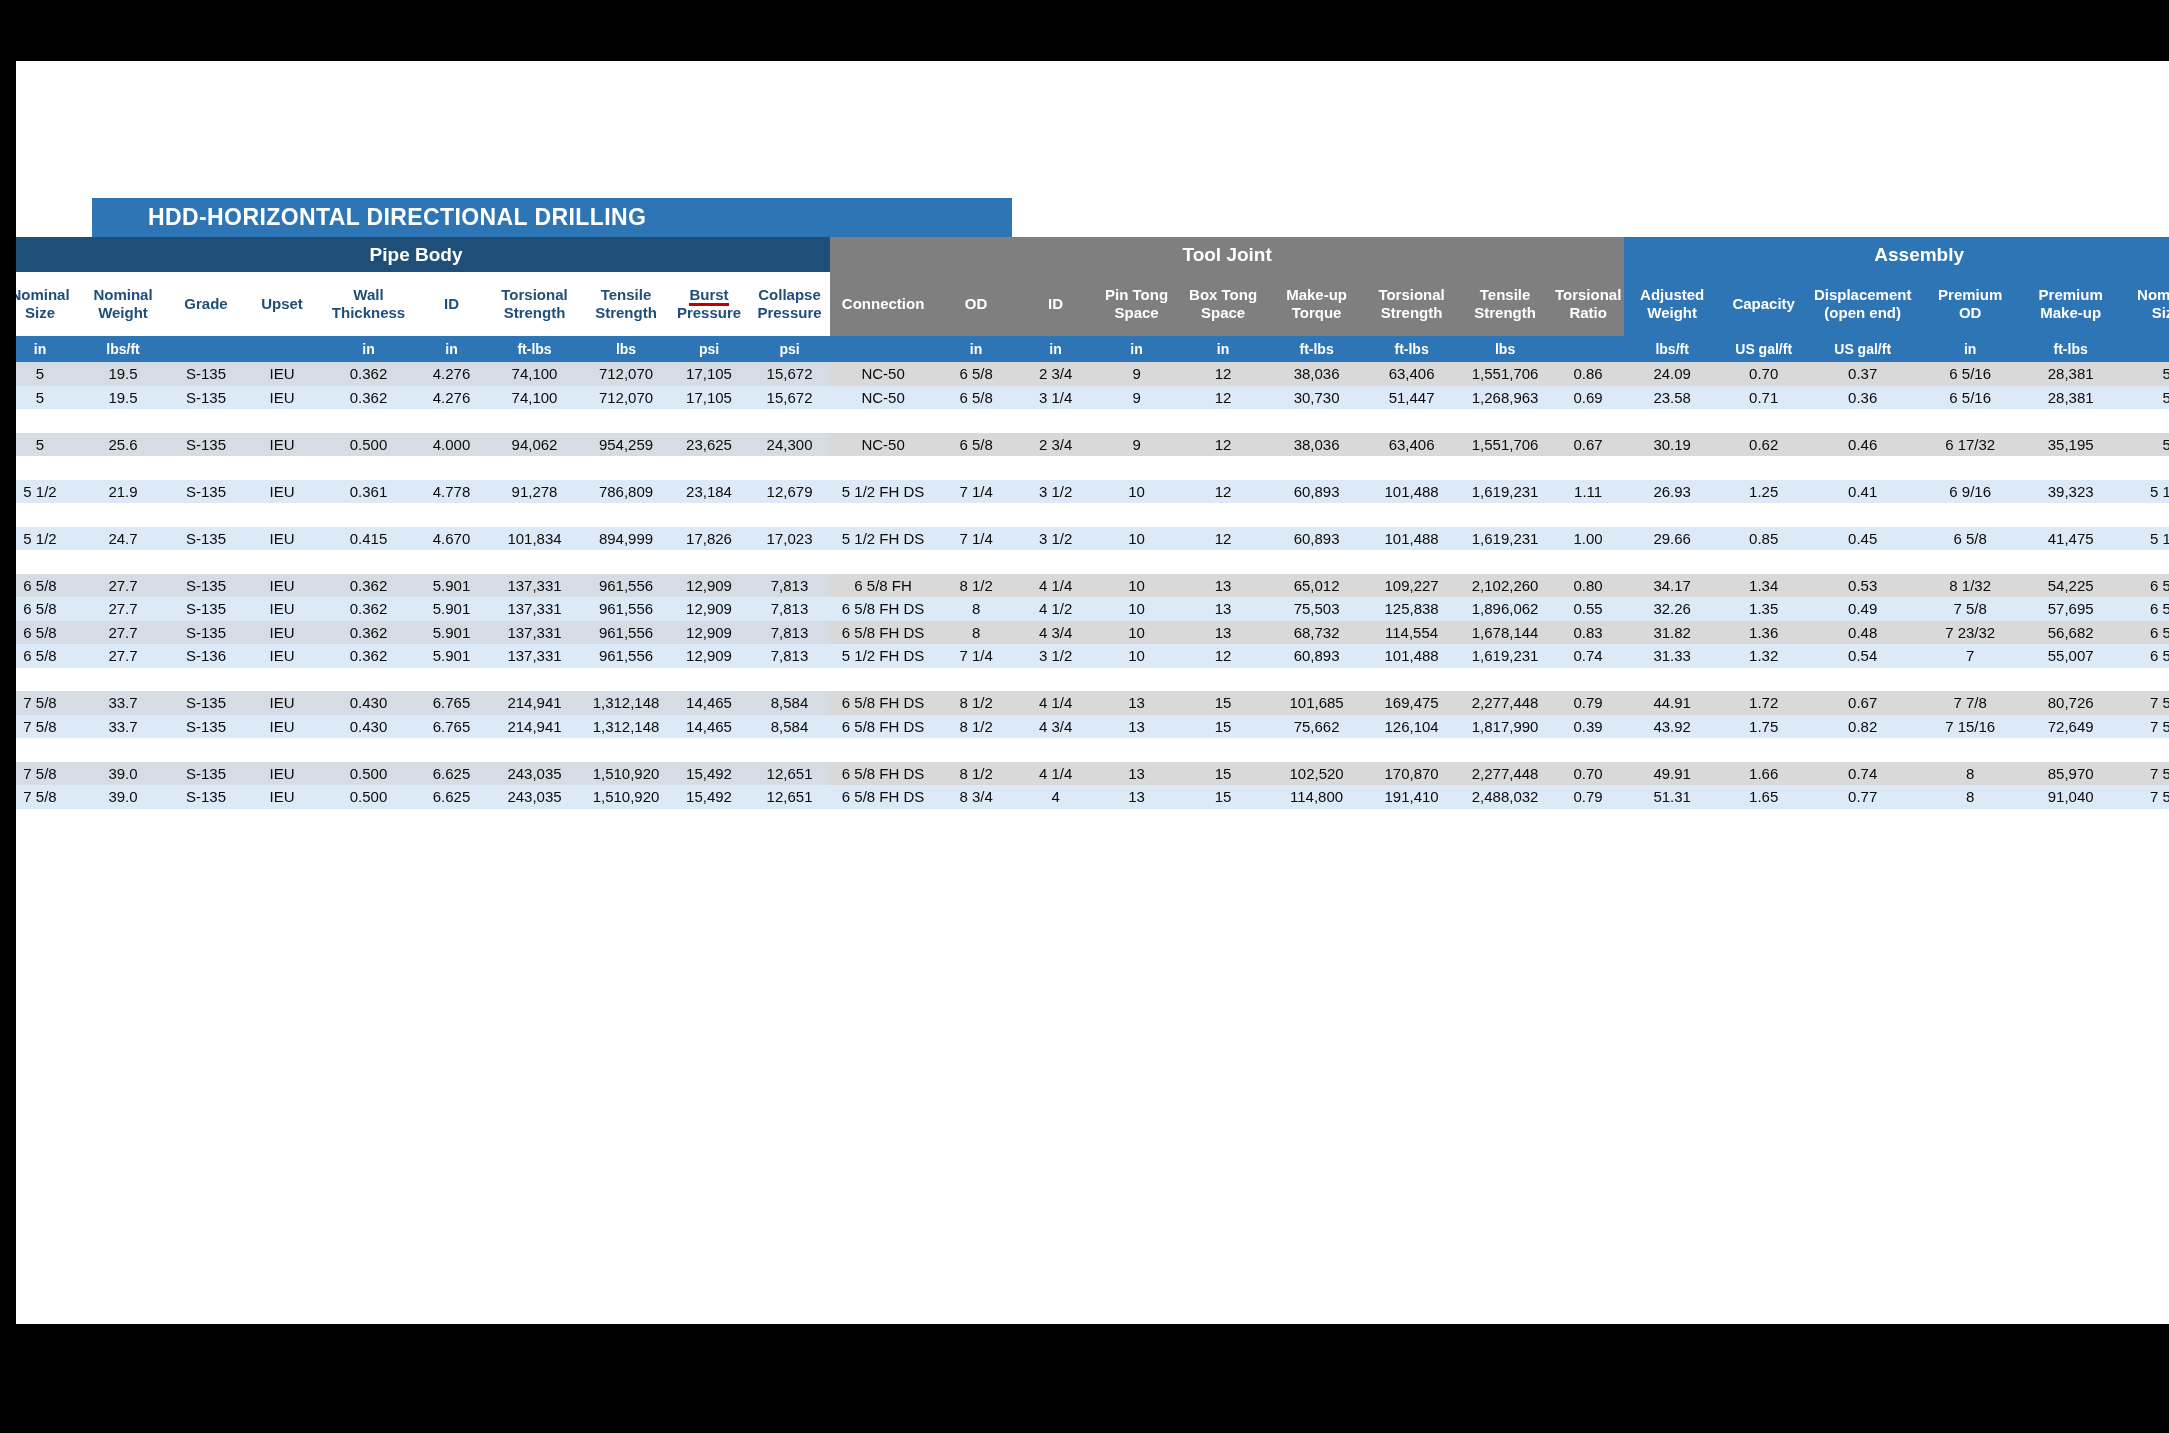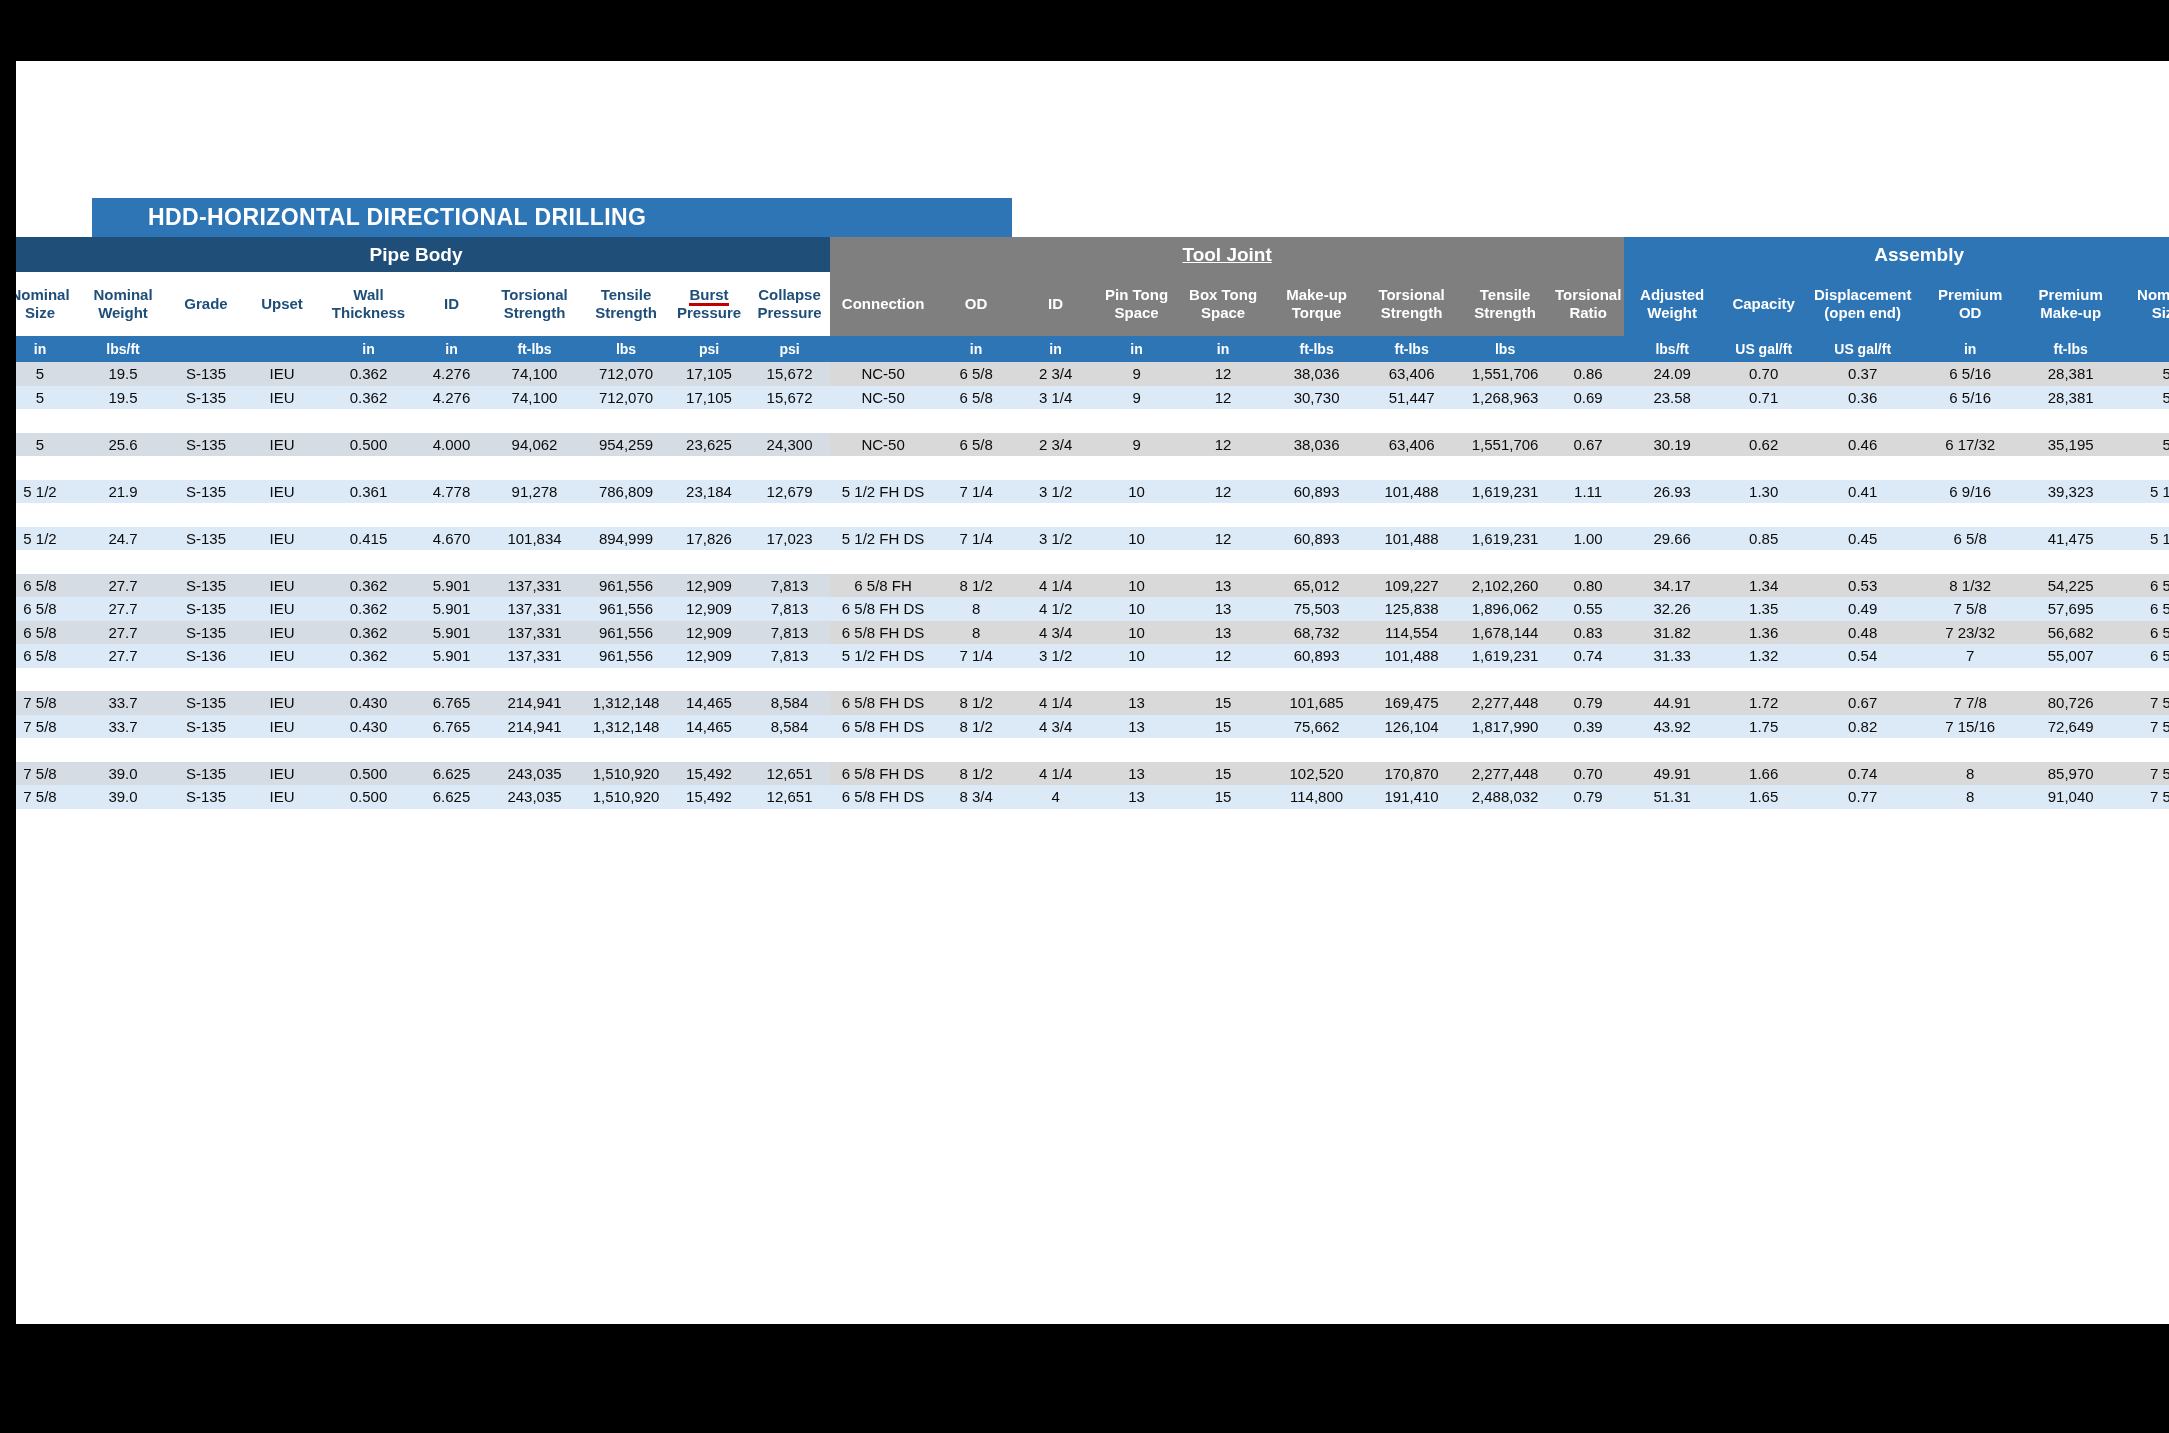--- a/index.html
+++ b/index.html
@@ -33,21 +33,21 @@
     border-collapse: collapse; table-layout: fixed;
   }
   th, td { padding: 0; overflow: hidden; }
   .section {
     height: 35px; color: #fff;
     font-size: 19px; font-weight: 700;
     text-align: center; vertical-align: middle;
     white-space: nowrap;
   }
   .section.pipe { background: var(--pipe-body-header, #1F4E79); }
-  .section.tool { background: var(--tool-joint-header, #7F7F7F); text-decoration: underline; }
+  .section.tool { background: var(--tool-joint-header, #7F7F7F); }
   .section.asm  { background: var(--assembly-header, #2E75B6); }
   .colhead {
     height: 64px; font-size: 15px; font-weight: 700;
     text-align: center; vertical-align: middle; line-height: 1.2;
   }
   .colhead.pipe { background: #ffffff; color: var(--pipe-body-header, #1F4E79); }
   .colhead.tool { background: var(--tool-joint-header, #7F7F7F); color: #fff; }
   .colhead.asm  { background: var(--assembly-header, #2E75B6); color: #fff; }
   .unit {
     height: 26px;
@@ -265,21 +265,21 @@
           <td class="cell sec-tool">5 1/2 FH DS</td>
           <td class="cell sec-tool">7 1/4</td>
           <td class="cell sec-tool">3 1/2</td>
           <td class="cell sec-tool">10</td>
           <td class="cell sec-tool">12</td>
           <td class="cell sec-tool">60,893</td>
           <td class="cell sec-tool">101,488</td>
           <td class="cell sec-tool">1,619,231</td>
           <td class="cell sec-tool">1.11</td>
           <td class="cell sec-asm">26.93</td>
-          <td class="cell sec-asm">1.30</td>
+          <td class="cell sec-asm">1.25</td>
           <td class="cell sec-asm">0.41</td>
           <td class="cell sec-asm">6 9/16</td>
           <td class="cell sec-asm">39,323</td>
           <td class="cell sec-asm">5 1/2</td>
         </tr>
         <tr class="spacer">
           <td colspan="25"></td>
         </tr>
         <tr class="row-blue">
           <td class="cell sec-pipe">5 1/2</td>

